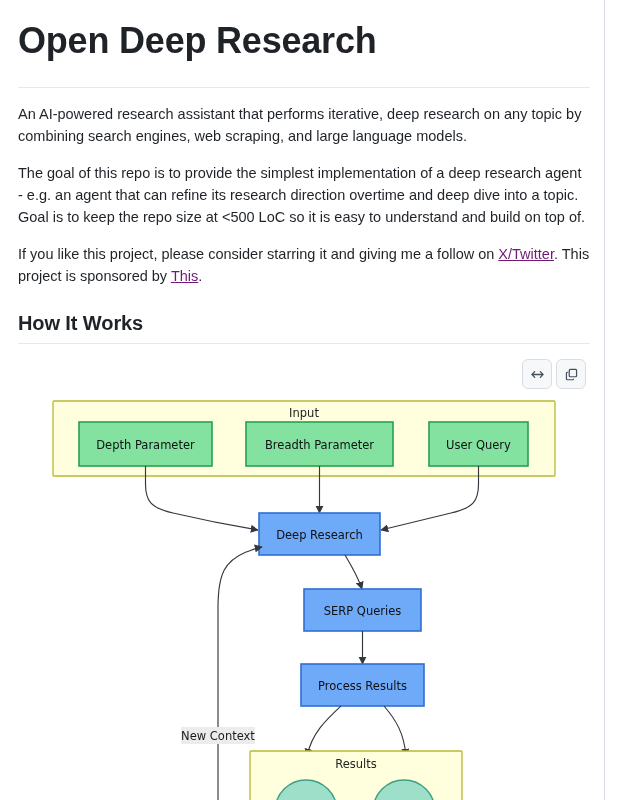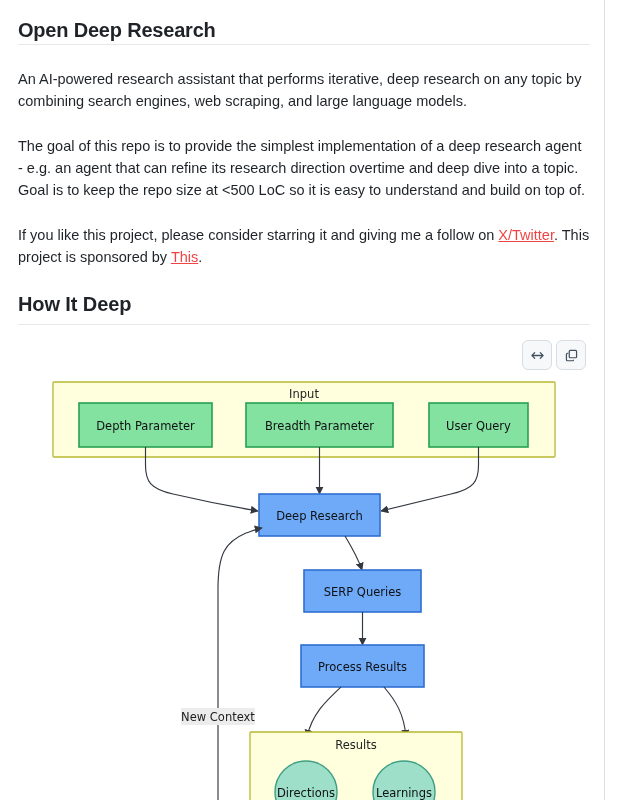--- a/index.html
+++ b/index.html
@@ -21,47 +21,47 @@
   #right-rule {
     position: absolute; top: 0; right: 12px;
     width: 1px; height: 800px;
     background: #d8dee4;
   }
   #content {
     position: absolute; left: 18px; top: 0;
     width: 572px;
   }
   h1.page-title {
-    font-size: 20px;
+    font-size: 36px;
     line-height: 1.25;
     font-weight: bold;
     letter-spacing: -0.2px;
     color: #1f2328;
     margin: 18px 0 0 0;
-    padding-bottom: 1px;
+    padding-bottom: 24px;
     border-bottom: 1px solid #e6e8eb;
   }
   h2.section-title {
     font-size: 20px;
     line-height: 1.25;
     font-weight: bold;
     letter-spacing: -0.1px;
     color: #1f2328;
     margin: 24px 0 0 0;
     padding-bottom: 7px;
     border-bottom: 1px solid #e6e8eb;
   }
   p.para {
     font-size: 14.5px;
     line-height: 22px;
     color: #1f2328;
-    margin: 23px 0 0 0;
+    margin: 15px 0 0 0;
   }
   a.link {
-    color: #ef4444;
+    color: #701a75;
     text-decoration: underline;
     text-underline-offset: 1px;
   }
   
   #diagram-wrap {
     position: relative;
     margin-top: 14px;
     width: 572px;
     height: 470px;
   }
@@ -130,21 +130,21 @@
   <div id="content">
 
     <h1 class="page-title">Open Deep Research</h1>
 
     <p class="para">An AI-powered research assistant that performs iterative, deep research on any topic by combining search engines, web scraping, and large language models.</p>
 
     <p class="para">The goal of this repo is to provide the simplest implementation of a deep research agent - e.g. an agent that can refine its research direction overtime and deep dive into a topic. Goal is to keep the repo size at &lt;500 LoC so it is easy to understand and build on top of.</p>
 
     <p class="para"><span>If you like this project, please consider starring it and giving me a follow on </span><a class="link" href="#">X/Twitter</a><span>. This project is sponsored by </span><a class="link" href="#">This</a><span>.</span></p>
 
-    <h2 class="section-title">How It Deep</h2>
+    <h2 class="section-title">How It Works</h2>
 
     <div id="diagram-wrap">
 
       <div id="diagram-toolbar">
         <button class="tool-btn">
           <span>
             <svg width="15" height="15" viewBox="0 0 16 16" fill="none" stroke="#44505f" stroke-width="1.35" stroke-linecap="round" stroke-linejoin="round">
               <line x1="2.4" y1="8" x2="13.6" y2="8"></line>
               <polyline points="5,5 2.2,8 5,11"></polyline>
               <polyline points="11,5 13.8,8 11,11"></polyline>

